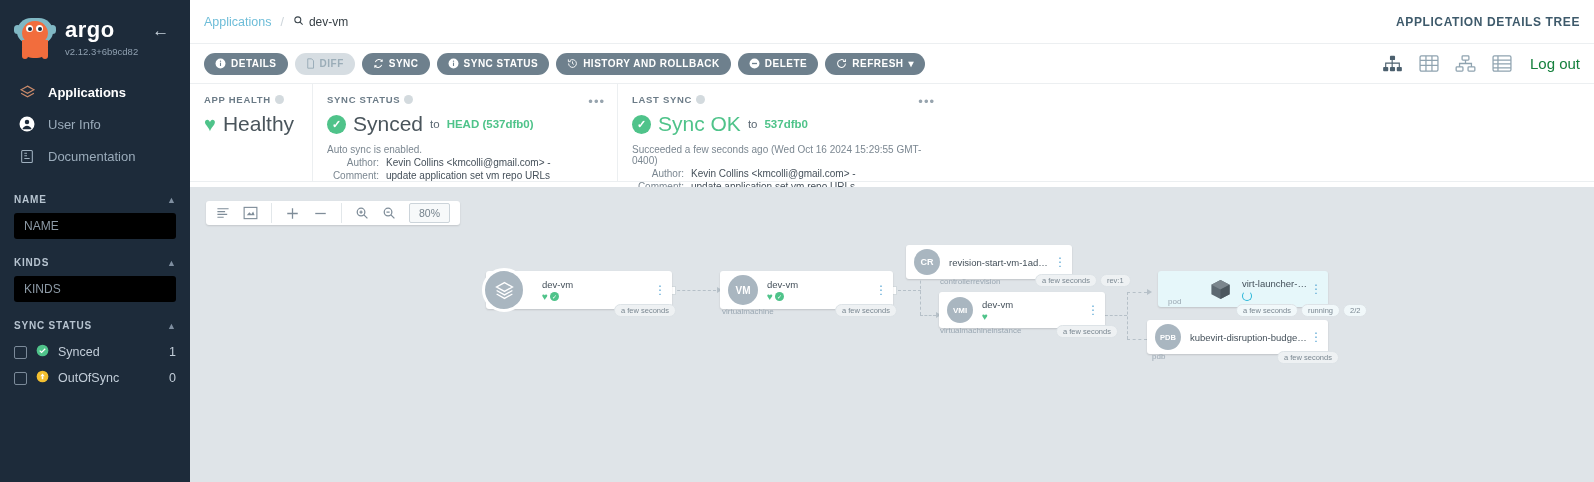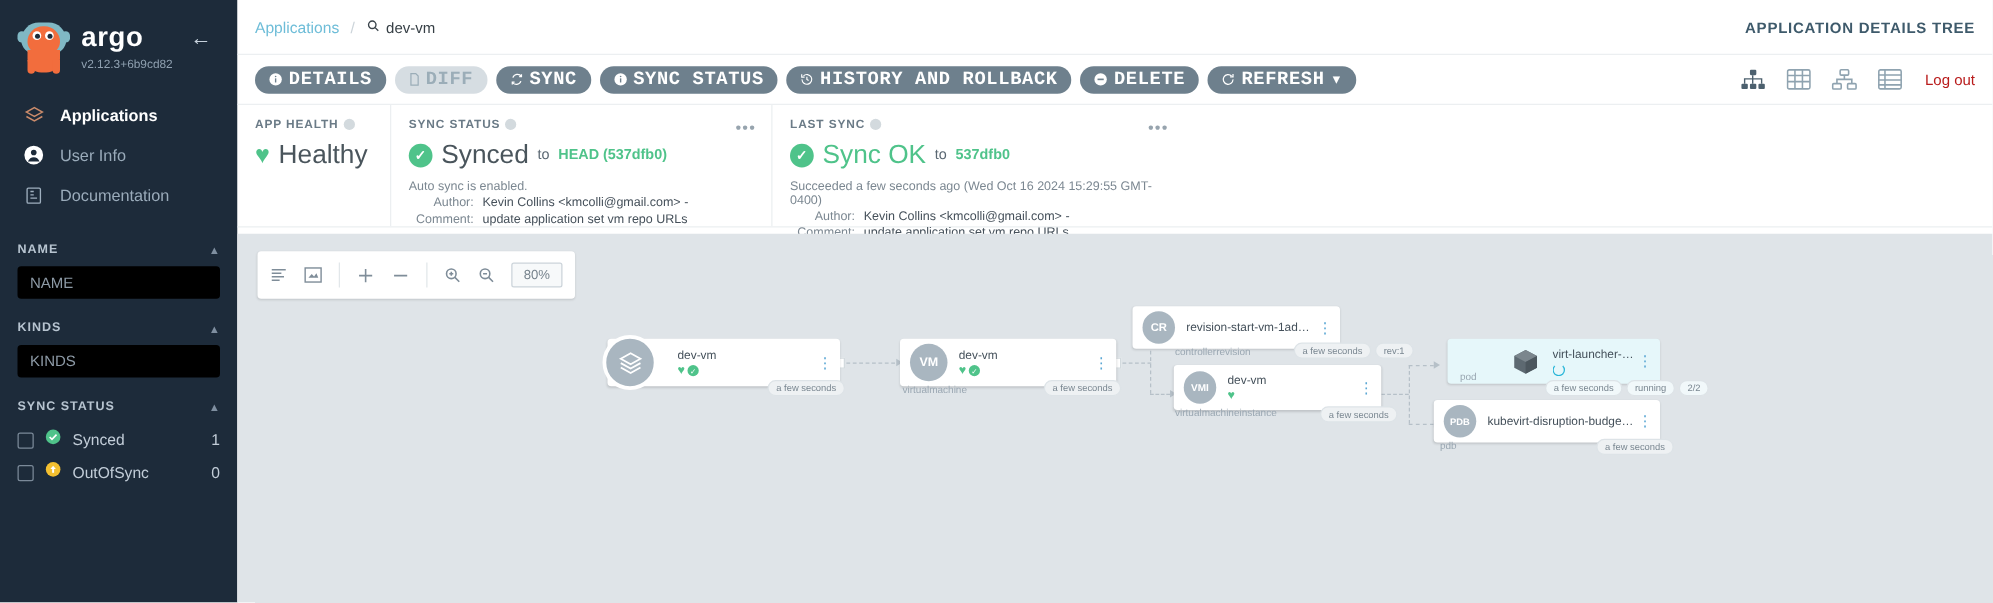--- a/index.html
+++ b/index.html
@@ -112,29 +112,29 @@
     color: #3e5a6b; font-size: 12px; font-weight: 700; letter-spacing: .6px;
   }
 
   .toolbar {
     height: 40px; display: flex; align-items: center; padding: 0 14px;
     justify-content: space-between; border-bottom: 1px solid #eceff1;
   }
   .btns { display: flex; align-items: center; gap: 7px; }
   .tb-btn {
     height: 22px; border-radius: 11px; background: #6e808d; color: #fff;
-    font-size: 15px; font-weight: 700; letter-spacing: .5px;
+    font-size: 10px; font-weight: 700; letter-spacing: .5px;
     display: flex; align-items: center; gap: 5px; padding: 0 11px;
-    cursor: pointer; white-space: nowrap; font-family: Liberation Mono, monospace;
+    cursor: pointer; white-space: nowrap;
   }
   .tb-btn.disabled { background: #d6dde2; color: #9badb8; }
   .tb-ico { font-size: 10px; display: flex; align-items: center; }
   .viewicons { display: flex; align-items: center; gap: 16px; }
   .vico { cursor: pointer; display: flex; align-items: center; }
-  .logout { color: #b91c1c; font-size: 12px; cursor: pointer; margin-left: 2px; }
+  .logout { color: #15803d; font-size: 15px; cursor: pointer; margin-left: 2px; }
 
   
   .status-strip { display: flex; height: 98px; border-bottom: 1px solid #eceff1; }
   .st-panel { padding: 10px 14px 0 14px; position: relative; }
   .st-panel.health { width: 122px; }
   .st-panel.sync { width: 305px; border-left: 1px solid #eceff1; }
   .st-panel.last { width: 330px; border-left: 1px solid #eceff1; }
   .st-label {
     color: #6b7b87; font-size: 9.5px; font-weight: 700; letter-spacing: .7px;
     display: flex; align-items: center; gap: 4px;
@@ -163,21 +163,21 @@
     color: #fff; display: flex; align-items: center; justify-content: center;
     font-size: 11px; font-weight: 700;
   }
 
   
   .canvas {
     position: absolute; left: 0; right: 0; top: 187px; bottom: 0;
     background: #dfe4e8; overflow: hidden;
   }
   .zoombar {
-    position: absolute; left: 16px; top: 14px; height: 38px;
+    position: absolute; left: 16px; top: 14px; height: 24px;
     background: #fff; border-radius: 3px; display: flex; align-items: center;
     padding: 0 10px; gap: 13px; box-shadow: 0 1px 2px rgba(0,0,0,.13);
   }
   .zb-ico { color: #7f8d99; cursor: pointer; display: flex; align-items: center; }
   .zb-div { width: 1px; height: 20px; background: #e2e7ea; }
   .zb-pct {
     border: 1px solid #ccd4da; border-radius: 2px; color: #76838d;
     font-size: 10.5px; padding: 3px 9px; background: #f7f9fa; cursor: pointer;
   }
 

